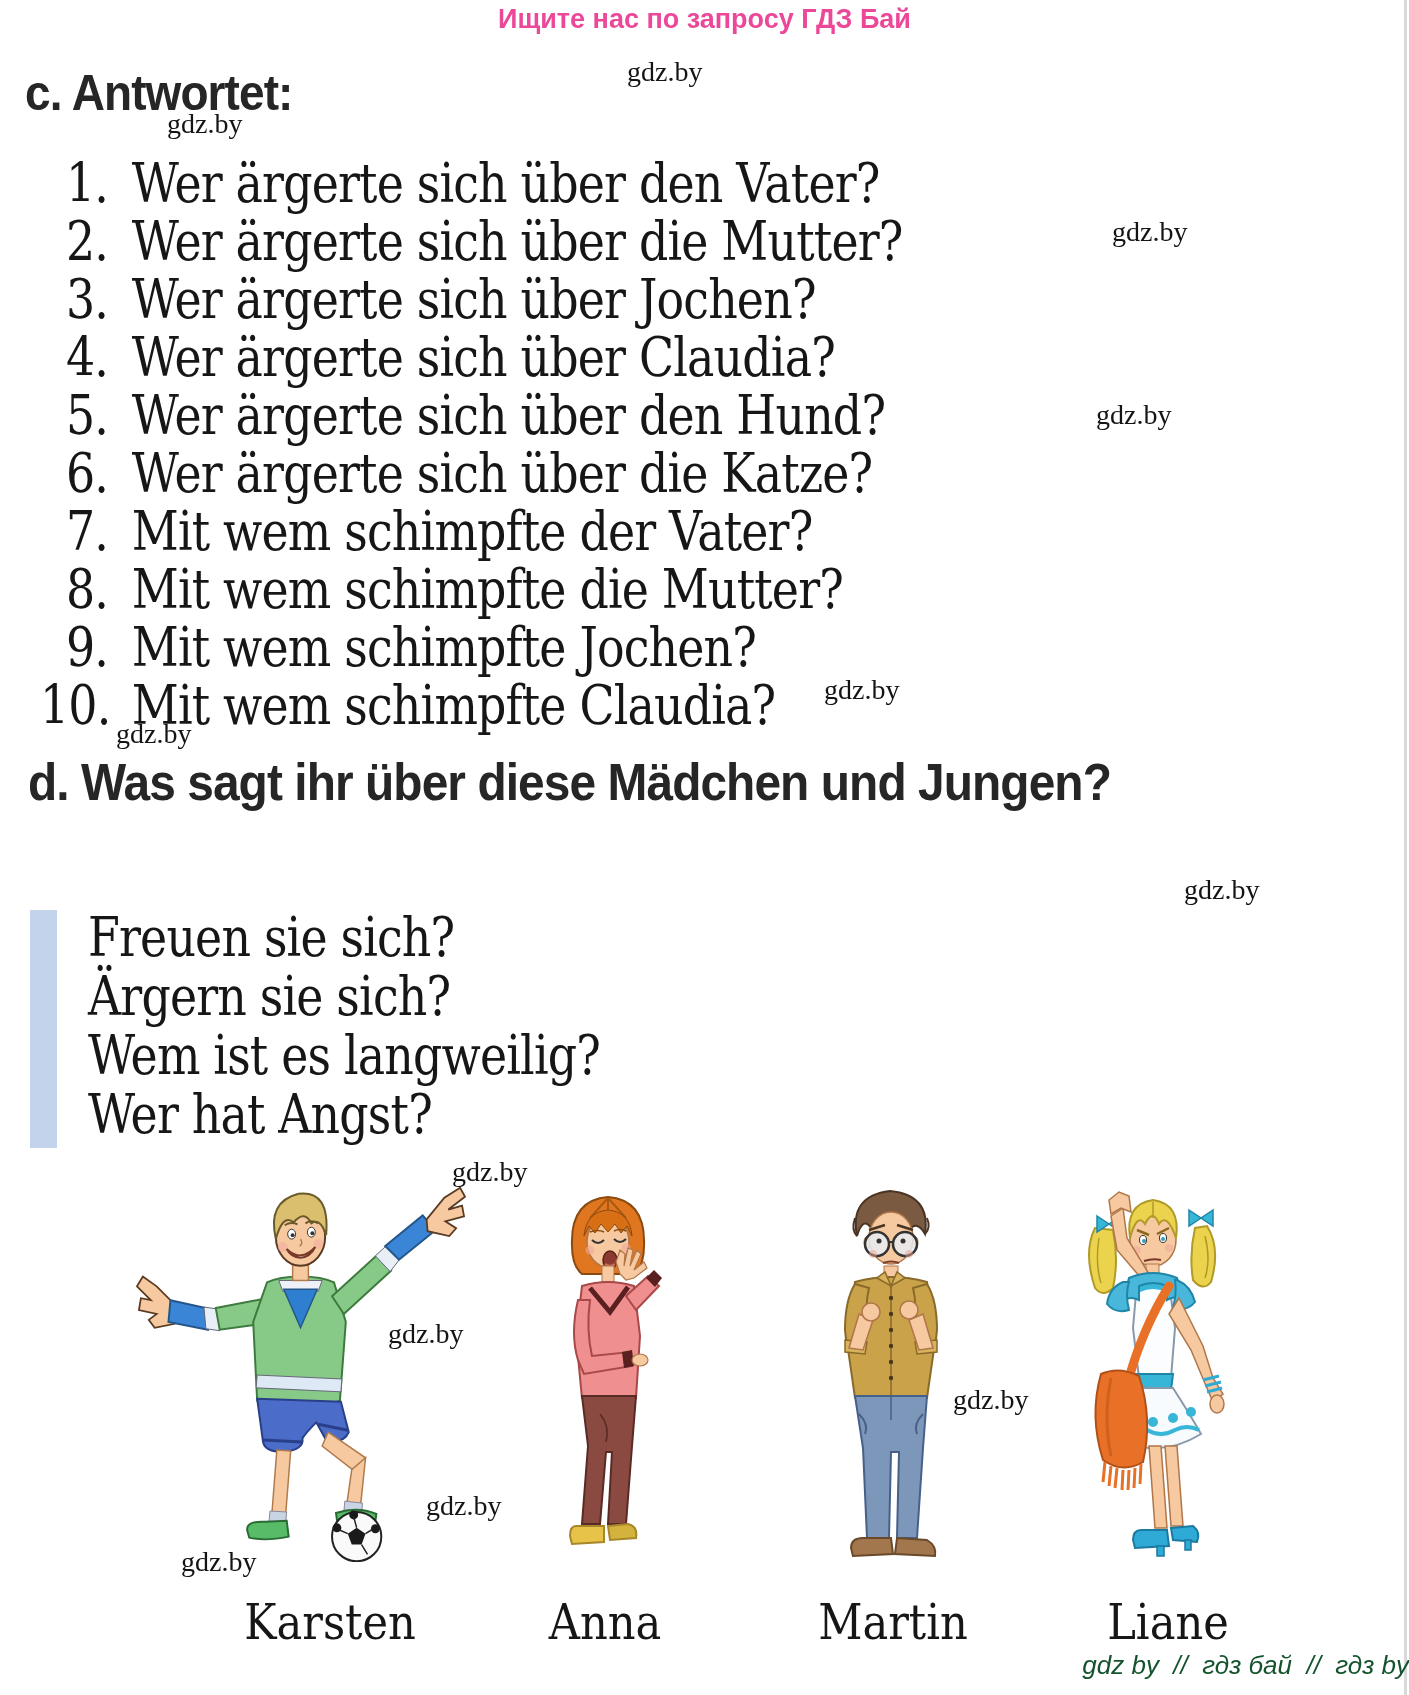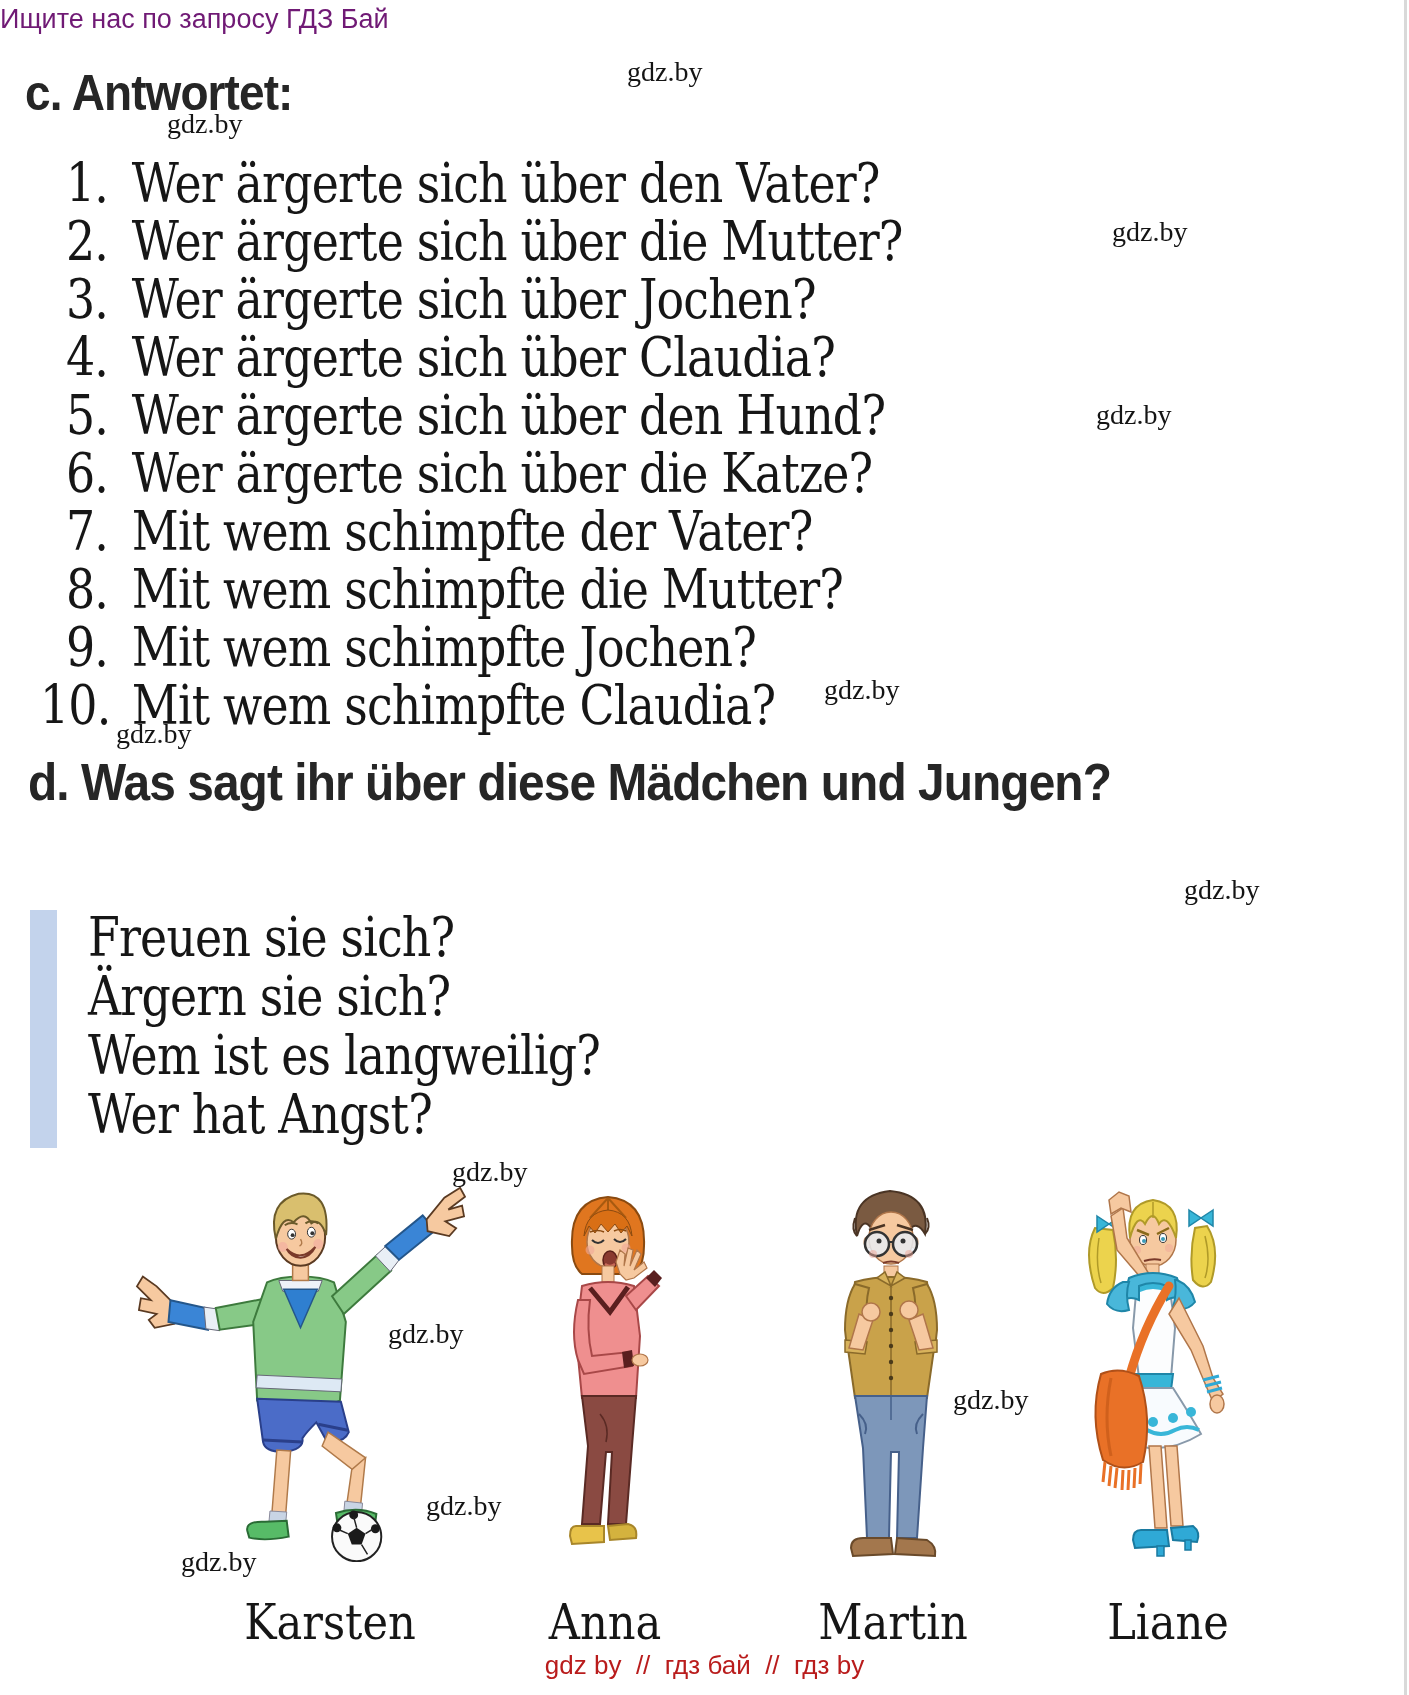--- a/index.html
+++ b/index.html
@@ -3,22 +3,22 @@
 <meta charset="utf-8">
 <style>
   html,body{margin:0;padding:0;background:#ffffff;}
   .page{
     position:relative;width:1409px;height:1695px;margin:0 auto;
     background:#ffffff;overflow:hidden;
     font-family:"Liberation Sans",sans-serif;color:#1b1b1b;
   }
   .scan-edge{position:absolute;right:2px;top:0;width:3px;height:1695px;background:#d9d9d9;}
   .banner{
-    position:absolute;top:4px;left:0;width:100%;
-    font-size:27px;color:#701a75;font-weight:400;
+    position:absolute;top:4px;left:0;width:100%;text-align:center;
+    font-size:27px;color:#ec4899;font-weight:700;
   }
   .wm{
     position:absolute;font-size:28px;color:#141414;letter-spacing:0;
     font-family:Liberation Serif, serif;white-space:nowrap;
   }
   .heading{
     position:absolute;left:25px;font-weight:bold;color:#262626;
     transform:scaleX(0.92);transform-origin:left top;letter-spacing:-1px;
     white-space:nowrap;
   }
@@ -38,22 +38,22 @@
     transform:scaleX(0.85);transform-origin:left top;
   }
   .prompt-line{height:59px;line-height:59px;font-size:54px;letter-spacing:-1px;white-space:nowrap;}
   .figure{position:absolute;}
   .char-name{
     position:absolute;top:1594px;font-size:48px;
     font-family:"DejaVu Serif","Liberation Serif",serif;color:#161616;
     transform:translateX(-50%) scaleX(0.9);white-space:nowrap;
   }
   .footer{
-    position:absolute;top:1650px;left:0;width:100%;text-align:center;
-    font-size:26px;color:#b91c1c;white-space:pre;
+    position:absolute;top:1650px;left:0;width:100%;text-align:right;
+    font-size:26px;color:#14532d;white-space:pre;font-style:italic;
   }
   svg{display:block;}
 </style>
 </head>
 <body>
 
 <div class="page">
   <div class="scan-edge"></div>
 
   <div class="banner">Ищите нас по запросу ГДЗ Бай</div>

